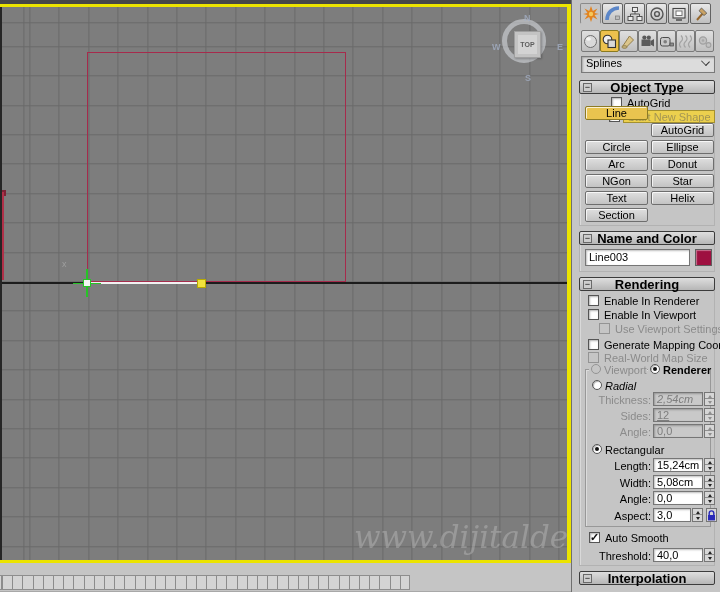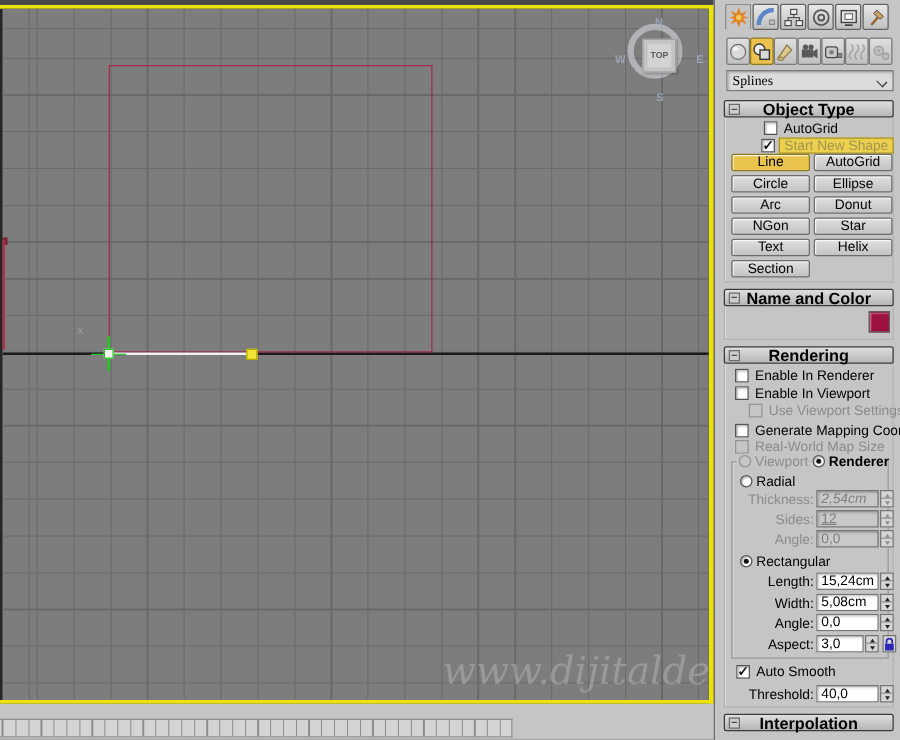--- a/index.html
+++ b/index.html
@@ -47,21 +47,21 @@
 
   
   #panel { position:absolute; left:571px; top:0; width:149px; height:592px; background:#c5c5c5; border-left:1px solid #6f6f6f; }
   .tab { position:absolute; top:3px; width:21px; height:21px; background:linear-gradient(#e8e8e8,#bfbfbf);
     border:1px solid #636363; border-radius:2px; display:flex; align-items:center; justify-content:center; }
   .tab.active { background:#c5c5c5; border-color:#8a8a8a; border-bottom-color:#c5c5c5; }
   .cat { position:absolute; top:30px; width:19px; height:22px; background:linear-gradient(#dfdfdf,#c0c0c0);
     border:1px solid #7a7a7a; border-radius:2px; display:flex; align-items:center; justify-content:center; }
   .cat.active { background:#ecc14d; border-color:#8a7a20; }
   .dropdown { position:absolute; left:9px; top:56px; width:134px; height:17px; background:#dcdcdc;
-    border:1px solid #7a7a7a; box-shadow:inset 1px 1px 2px rgba(0,0,0,0.25); display:flex; align-items:center; padding:0 4px;font-family:Liberation Serif, serif; }
+    border:1px solid #7a7a7a; box-shadow:inset 1px 1px 2px rgba(0,0,0,0.25); display:flex; align-items:flex-start; padding:0 4px; }
   .dropdown .dd-label { flex:1; }
   .dd-arrow { width:8px; height:8px; position:relative; }
   .dd-arrow::after { content:""; position:absolute; left:0; top:1px; width:6px; height:6px;
     border-right:1.6px solid #333; border-bottom:1.6px solid #333; transform:rotate(45deg) scale(1,0.8); }
 
   .rollhead { position:absolute; left:7px; width:136px; height:14px; background:linear-gradient(#dedede,#b6b6b6);
     border:1px solid #3c3c3c; border-radius:2px; display:flex; align-items:center; justify-content:center;
     font-weight:bold; font-size:13px; }
   .rollhead .minus { position:absolute; left:3px; top:2px; width:9px; height:9px; background:#cdcdcd;
     border:1px solid #6a6a6a; font-weight:normal; line-height:7px; font-size:9px; text-align:center; }
@@ -237,37 +237,38 @@
     <div class="rollbody" style="top:87px; height:139px;"></div>
     <div class="rollhead" style="top:80px">
       <span class="minus"></span>
       <span>Object Type</span>
     </div>
     <span class="cb" style="left:39px; top:97px;"></span>
     <span class="lbl" style="left:55px; top:97px;">AutoGrid</span>
     <span class="cb checked" style="left:37px; top:111px;"></span>
     <span class="snsbtn" style="top:110px;">Start New Shape</span>
 
-    <div class="btn on" style="left:13px; top:123px;">Line</div>
+    <div class="btn on" style="left:13px; top:106px;">Line</div>
     <div class="btn" style="left:79px; top:123px;">AutoGrid</div>
     <div class="btn" style="left:13px; top:140px;">Circle</div>
     <div class="btn" style="left:79px; top:140px;">Ellipse</div>
     <div class="btn" style="left:13px; top:157px;">Arc</div>
     <div class="btn" style="left:79px; top:157px;">Donut</div>
     <div class="btn" style="left:13px; top:174px;">NGon</div>
     <div class="btn" style="left:79px; top:174px;">Star</div>
     <div class="btn" style="left:13px; top:191px;">Text</div>
     <div class="btn" style="left:79px; top:191px;">Helix</div>
     <div class="btn" style="left:13px; top:208px;">Section</div>
 
     <div class="rollbody" style="top:238px; height:34px;"></div>
     <div class="rollhead" style="top:231px">
       <span class="minus"></span>
       <span>Name and Color</span>
     </div>
+    <div class="field" style="left:13px; top:249px; width:105px; height:17px; line-height:15px;">Line003</div>
     <div class="swatch" style="left:123px; top:249px; width:17px; height:17px; background:#9e1040;"></div>
 
     <div class="rollbody" style="top:284px; height:282px;"></div>
     <div class="rollhead" style="top:277px">
       <span class="minus"></span>
       <span>Rendering</span>
     </div>
     <span class="cb" style="left:16px; top:295px;"></span>
     <span class="lbl" style="left:32px; top:295px;text-align:right;">Enable In Renderer</span>
     <span class="cb" style="left:16px; top:309px;"></span>
@@ -281,21 +282,21 @@
 
     <div class="groupbox"></div>
     <span class="legend-bg" style="left:17px; top:363px; width:58px; height:13px;"></span>
     <span class="legend-bg" style="left:76px; top:363px; width:62px; height:13px;"></span>
     <span class="radio disabled" style="left:19px; top:364px;"></span>
     <span class="lbl dim" style="left:32px; top:364px;">Viewport</span>
     <span class="radio sel" style="left:78px; top:364px;"></span>
     <span class="lbl" style="left:91px; top:364px; font-weight:bold;">Renderer</span>
 
     <span class="radio" style="left:20px; top:380px;"></span>
-    <span class="lbl" style="left:33px; top:380px;">Radial</span>
+    <span class="lbl" style="left:33px; top:380px;font-style:italic;">Radial</span>
 
     <span class="rlab dim" style="left:1px; top:394px;">Thickness:</span>
     <div class="field dim" style="left:81px; top:392px; width:50px;font-style:italic;">2,54cm</div>
     <span class="spin dim" style="left:132px; top:392px;">
         <i class="su"></i>
         <i class="sd"></i>
       </span>
 
     <span class="rlab dim" style="left:1px; top:410px;">Sides:</span>
     <div class="field dim" style="left:81px; top:408px; width:50px;text-decoration:underline;">12</div>

